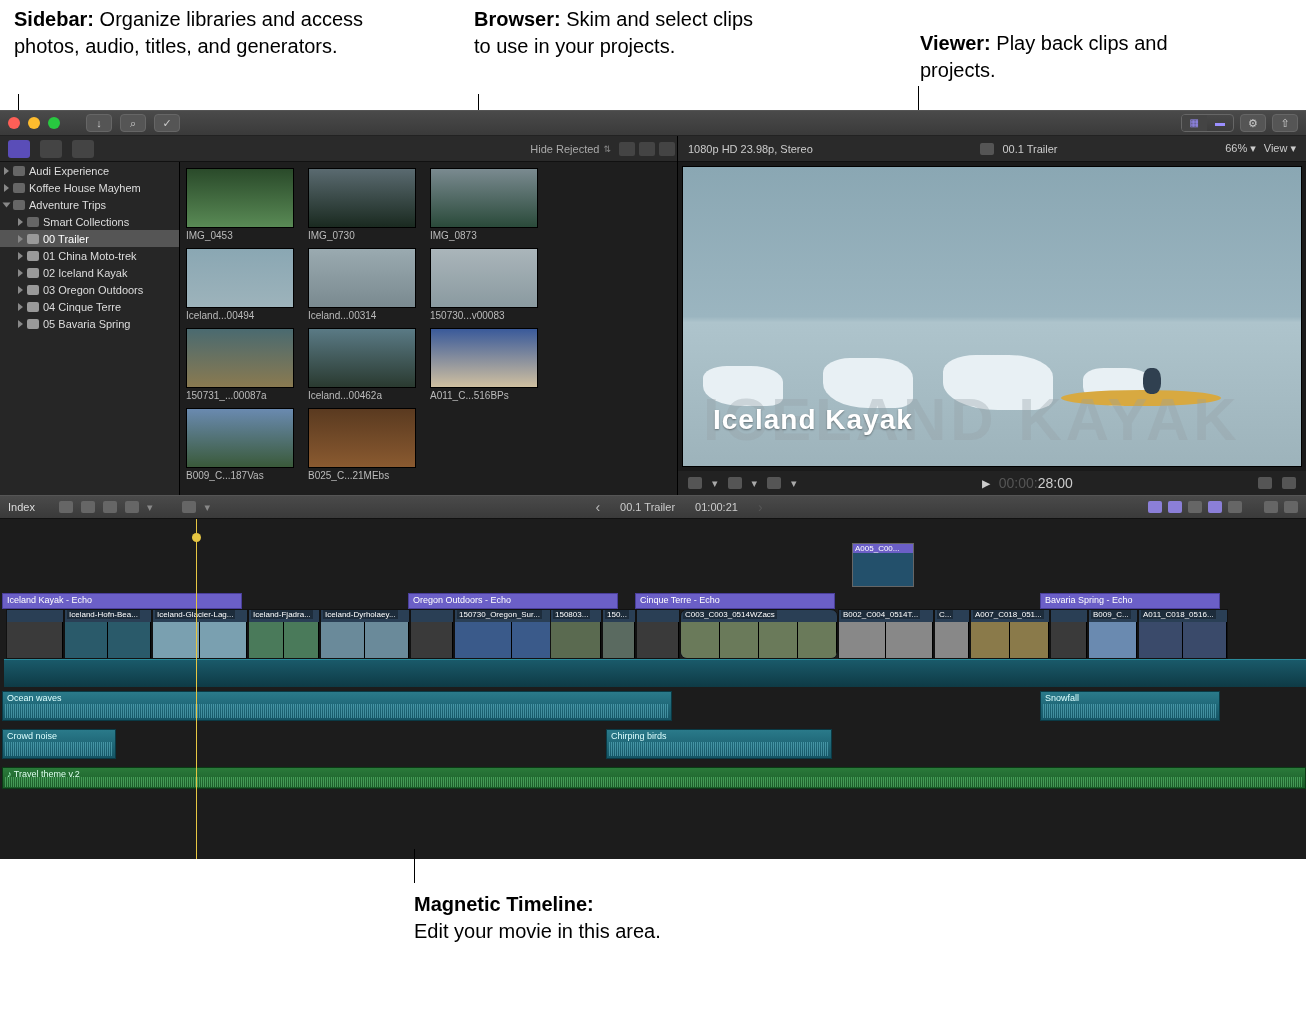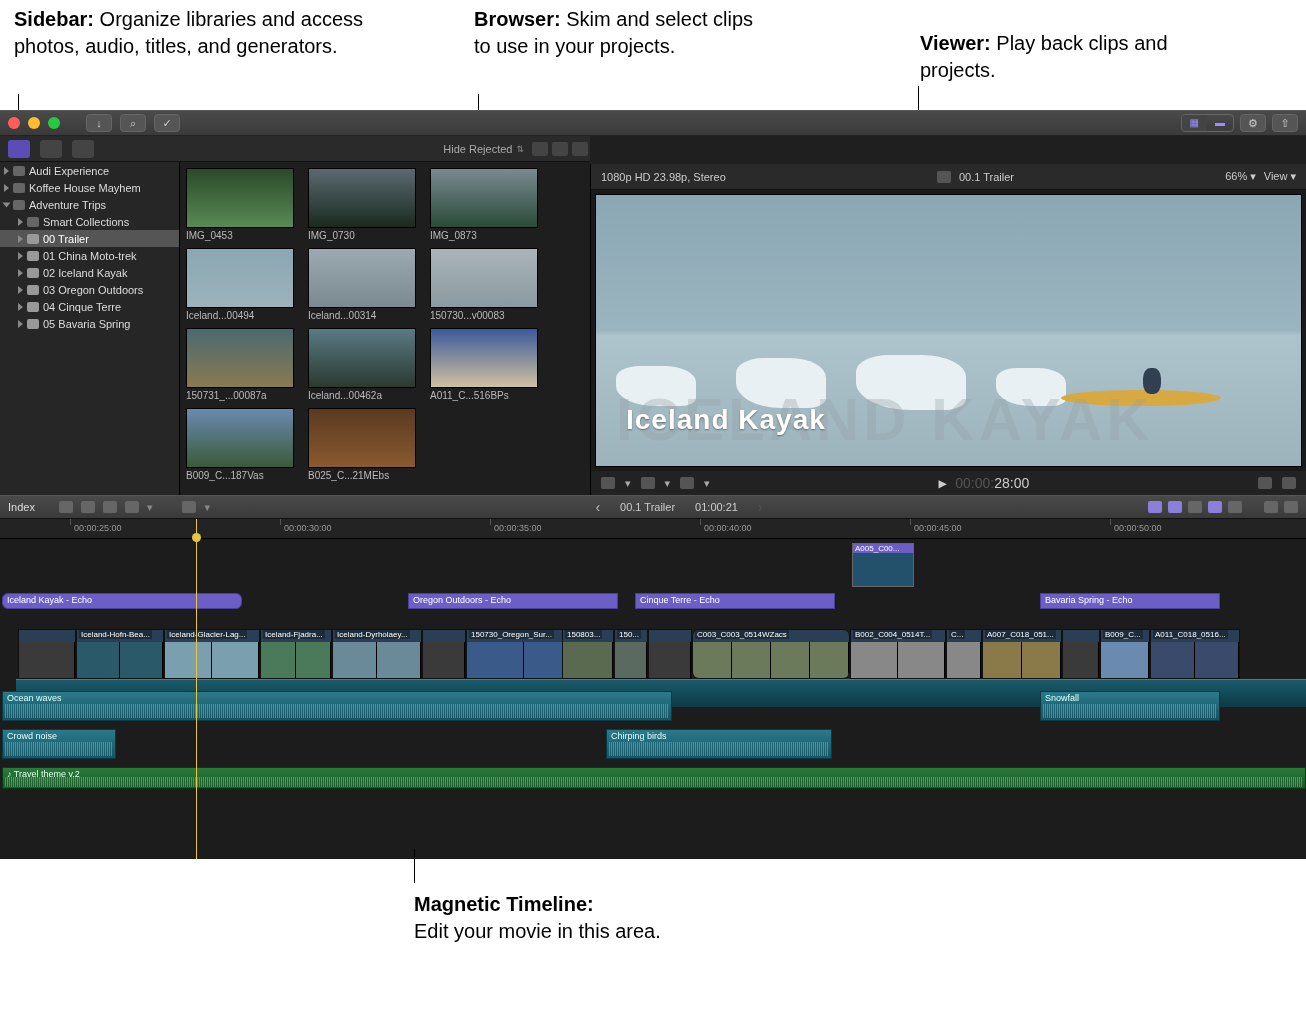--- a/index.html
+++ b/index.html
@@ -31,21 +31,21 @@
 .tri{width:0;height:0;border-top:4px solid transparent;border-bottom:4px solid transparent;border-left:5px solid #888;flex-shrink:0;}
 .tri.open{transform:rotate(90deg);}
 .sq{width:12px;height:10px;background:#666;border-radius:2px;flex-shrink:0;}
 .sq.star{background:#999;}
 .indent1{padding-left:18px;}
 .browser{flex:1;background:#1e1e1e;padding:6px 4px 0 6px;overflow:hidden;}
 .thumb-grid{display:grid;grid-template-columns:repeat(3,108px);gap:4px 14px;}
 .thumb{width:108px;}
 .thumb .img{width:108px;height:60px;border:1px solid #000;}
 .thumb .cap{font-size:10px;color:#bbb;padding-top:2px;height:16px;overflow:hidden;white-space:nowrap;}
-.viewer-panel{width:716px;display:flex;flex-direction:column;background:#1a1a1a;border-left:1px solid #000;margin-top:28px;}
+.viewer-panel{width:629px;display:flex;flex-direction:column;background:#1a1a1a;border-left:1px solid #000;}
 .viewer-header{height:26px;display:flex;align-items:center;padding:0 10px;color:#ccc;font-size:11px;background:#2a2a2a;border-bottom:1px solid #111; gap:10px;}
 .viewer-header .mid{margin-left:auto;display:flex;align-items:center;gap:8px;}
 .viewer-header .end{margin-left:auto;display:flex;gap:8px;align-items:flex-end;}
 .vw-ico{width:14px;height:12px;background:#555;border-radius:2px;}
 .viewer-img{flex:1;position:relative;margin:4px;border:1px solid #000;overflow:hidden;
   background:linear-gradient(180deg,#8aa7b3 0%,#9bb5c0 50%,#aec4cc 52%,#9db3bb 100%);}
 .iceberg{position:absolute;background:#e8f0f4;border-radius:30% 40% 20% 50%;}
 .kayak{position:absolute;bottom:60px;right:80px;width:160px;height:16px;background:#d8a940;border-radius:50%;}
 .kayaker{position:absolute;bottom:72px;right:140px;width:18px;height:26px;background:#304050;border-radius:40%;}
 .vtitle{position:absolute;left:30px;bottom:30px;font-size:28px;font-weight:800;color:#fff;letter-spacing:1px; text-shadow:0 1px 2px rgba(0,0,0,.4);}
@@ -62,21 +62,21 @@
 .tline-right{display:flex;gap:6px;}
 .timeline{position:relative;height:340px;background:#1c1c1c;overflow:hidden;}
 .ruler{height:20px;background:#232323;border-bottom:1px solid #000;position:relative;font-size:9px;color:#999;}
 .tick{position:absolute;top:0;border-left:1px solid #555;height:6px;}
 .tick-lbl{position:absolute;top:4px;font-size:9px;color:#999;white-space:nowrap;}
 .playhead{position:absolute;top:0;bottom:0;width:1px;background:#e6c642;left:196px;z-index:20;}
 .playhead:before{content:"";position:absolute;top:14px;left:-4px;width:9px;height:9px;background:#e6c642;border-radius:50%;}
 .connected{position:absolute;top:24px;left:852px;width:62px;height:44px;border:1px solid #666;background:#23506b;}
 .title-track{position:absolute;top:74px;left:0;right:0;height:16px;}
 .title-clip{position:absolute;height:16px;background:#6b5fc7;border:1px solid #4a3f9a;color:#fff;font-size:9px;padding:1px 4px;overflow:hidden;white-space:nowrap;}
-.video-track{position:absolute;top:90px;left:16px;right:0;height:78px;margin-top:20px;}
+.video-track{position:absolute;top:90px;left:4px;right:0;height:78px;}
 .vclip{position:absolute;top:0;height:50px;background:#2a3f55;border:1px solid #111;overflow:hidden;}
 .vclip .lbl{position:absolute;top:0;left:2px;font-size:8px;color:#fff;background:rgba(0,0,0,.3);padding:0 2px;white-space:nowrap;max-width:95%;overflow:hidden;}
 .vclip .thmb{position:absolute;top:12px;bottom:0;left:0;right:0;display:flex;}
 .vclip .thmb span{flex:1;border-right:1px solid #000;}
 .audio-under{position:absolute;top:50px;left:0;right:0;height:28px;background:linear-gradient(#1a5a6a,#0e3a45);border-top:1px solid #2a8a9a;}
 .a-track{position:absolute;left:0;right:0;height:30px;}
 .aclip{position:absolute;height:30px;background:linear-gradient(#2a7a8a,#155565);border:1px solid #0a3a45;color:#dff;font-size:9px;padding:1px 4px;overflow:hidden;white-space:nowrap;}
 .aclip .wave{position:absolute;bottom:2px;left:2px;right:2px;height:14px;background:repeating-linear-gradient(90deg,#6ac0d0 0 1px,transparent 1px 2px);opacity:.5;}
 .music{position:absolute;left:0;right:0;height:22px;background:linear-gradient(#2a7a3a,#1a5a28);border:1px solid #0a3a15;color:#dfe;font-size:9px;padding:1px 4px;overflow:hidden;}
 .music .wave{position:absolute;bottom:1px;left:2px;right:2px;height:10px;background:repeating-linear-gradient(90deg,#6ad080 0 1px,transparent 1px 2px);opacity:.5;}
@@ -302,40 +302,26 @@
       <span class="sm-ico2"></span>
       <span class="sm-ico2 purple"></span>
       <span class="sm-ico2"></span>
       <span style="width:10px"></span>
       <span class="sm-ico2"></span>
       <span class="sm-ico2"></span>
     </div>
   </div>
 
   <div class="timeline">
-    <div class="ruler" id="ruler">
-        <div class="tick" style="left: 70px;"></div>
-        <div class="tick-lbl" style="left: 74px;">00:00:25:00</div>
-        <div class="tick" style="left: 280px;"></div>
-        <div class="tick-lbl" style="left: 284px;">00:00:30:00</div>
-        <div class="tick" style="left: 490px;"></div>
-        <div class="tick-lbl" style="left: 494px;">00:00:35:00</div>
-        <div class="tick" style="left: 700px;"></div>
-        <div class="tick-lbl" style="left: 704px;">00:00:40:00</div>
-        <div class="tick" style="left: 910px;"></div>
-        <div class="tick-lbl" style="left: 914px;">00:00:45:00</div>
-        <div class="tick" style="left: 1110px;"></div>
-        <div class="tick-lbl" style="left: 1114px;">00:00:50:00</div>
-      </div>
     <div class="playhead"></div>
     <div class="connected">
       <div style="font-size:8px;color:#fff;background:#6b5fc7;padding:0 2px">A005_C00...</div>
     </div>
     <div class="title-track" id="titles">
-        <div class="title-clip" style="left: 2px; width: 240px; border-radius: 6px;">Iceland Kayak - Echo</div>
+        <div class="title-clip" style="left: 2px; width: 240px;">Iceland Kayak - Echo</div>
         <div class="title-clip" style="left: 408px; width: 210px;">Oregon Outdoors - Echo</div>
         <div class="title-clip" style="left: 635px; width: 200px;">Cinque Terre - Echo</div>
         <div class="title-clip" style="left: 1040px; width: 180px;">Bavaria Spring - Echo</div>
       </div>
     <div class="video-track" id="vtrack">
       <div class="audio-under"></div>
     <div class="vclip" style="left: 2px; width: 58px;">
           <div class="lbl"></div>
           <div class="thmb">
             <span style="background:#3a3a3a"></span>

